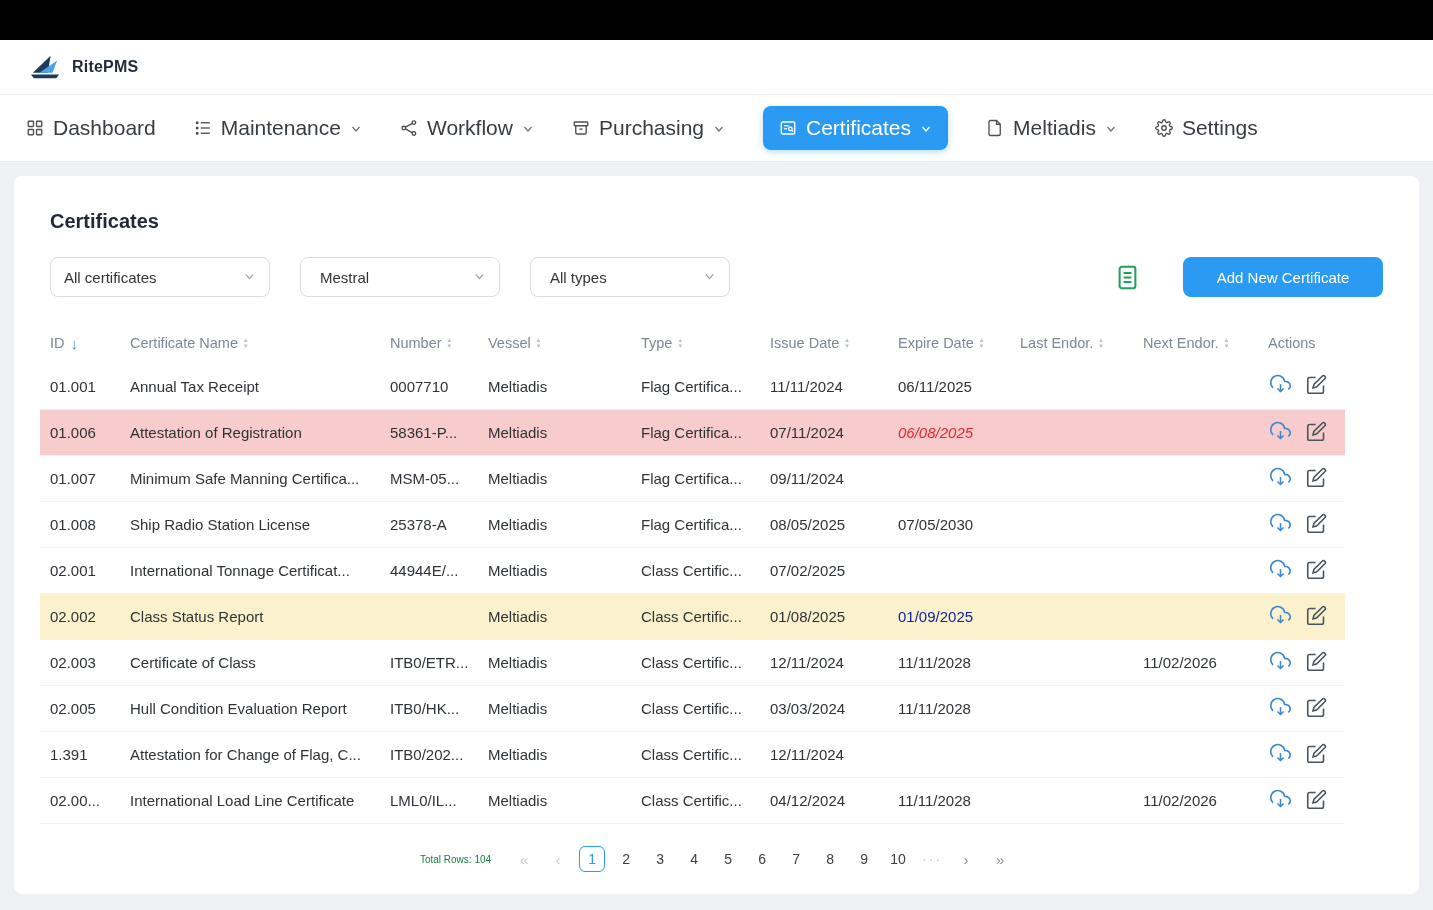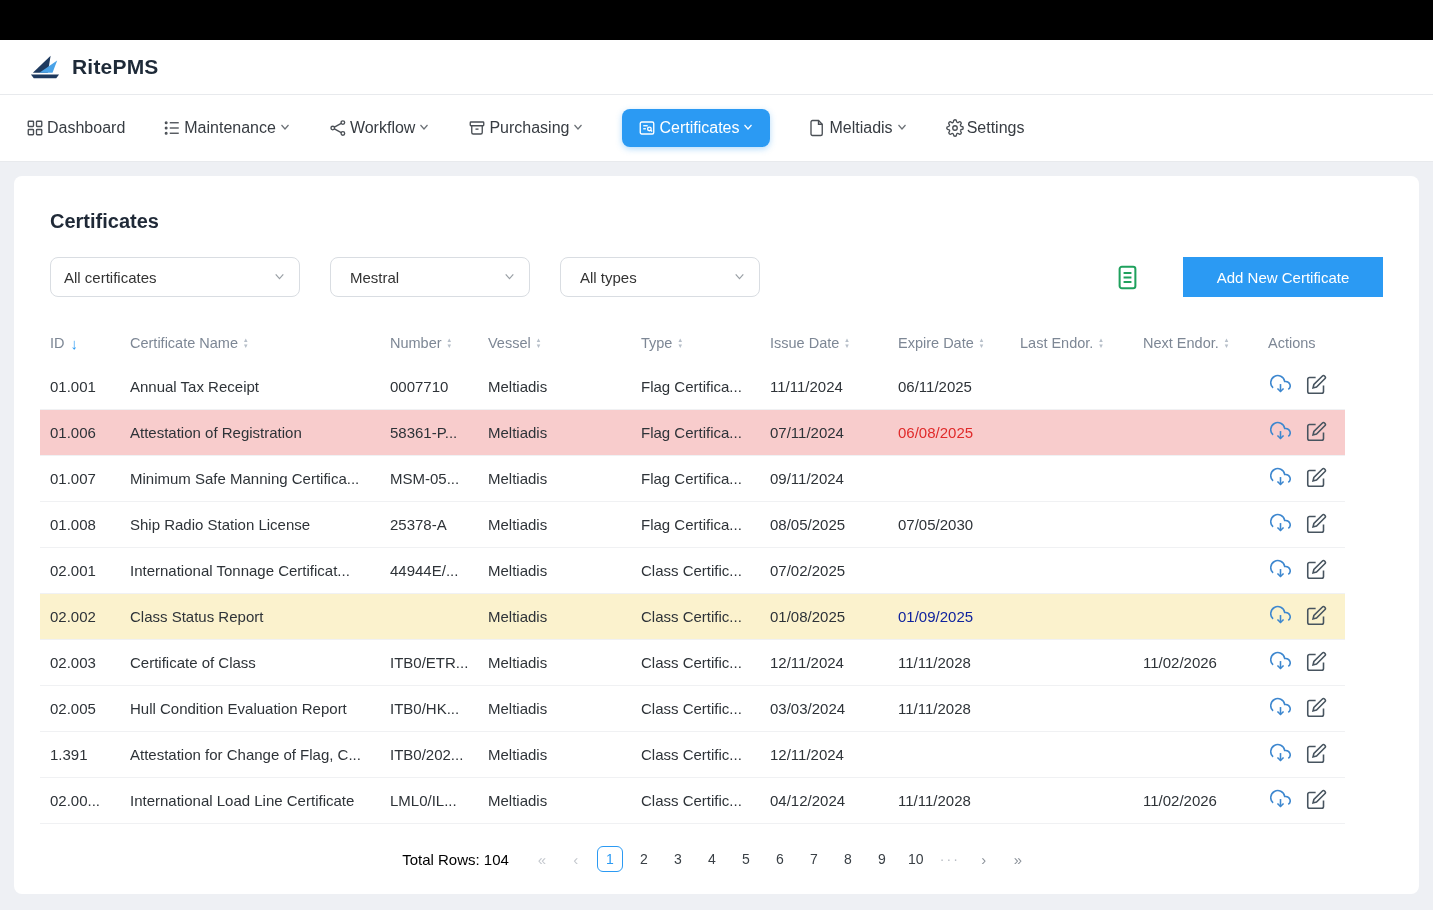--- a/index.html
+++ b/index.html
@@ -6,69 +6,69 @@
   html,body { width:1433px; height:910px; }
   body {
     font-family:"Liberation Sans", sans-serif;
     background:#ffffff; color:#333; overflow:hidden;
   }
   .topstrip { height:40px; background:#000; width:100%; }
 
   
   .brand-bar { height:55px; display:flex; align-items:center; padding:0 30px; border-bottom:1px solid #e8eaed; background:#fff; }
   .logo-mark { width:30px; height:30px; margin-right:12px; display:inline-flex; }
-  .brand-name { font-size:21px; font-weight:bold; color:#1e2a38; letter-spacing:.2px; }
+  .brand-name { font-size:16px; font-weight:bold; color:#1e2a38; letter-spacing:.2px; }
 
   
   .main-nav { height:67px; display:flex; align-items:center; padding:0 26px; gap:38px; border-bottom:1px solid #e8eaed; background:#fff; }
-  .nav-item { display:flex; align-items:center; gap:3px; font-size:16px; color:#373c42; cursor:pointer; white-space:nowrap; }
+  .nav-item { display:flex; align-items:center; gap:9px; font-size:21px; color:#373c42; cursor:pointer; white-space:nowrap; }
   .nav-item svg { width:18px; height:18px; stroke:#4a4f55; }
   .nav-item .caret svg { width:12px; height:12px; stroke:#6b7075; }
   .nav-item.active {
     background:var(--accent-blue,#2b9af3); color:#fff; padding:10px 16px; border-radius:8px;
     box-shadow:0 2px 6px rgba(43,154,243,.35);
   }
   .nav-item.active svg, .nav-item.active .caret svg { stroke:#fff; }
 
   
   .page { background:#eef0f4; height:748px; padding:14px; }
   .card { background:#fff; border-radius:8px; padding:30px 26px 22px 26px; }
   .page-title { font-size:20px; font-weight:bold; color:#1f2937; margin:4px 0 24px 10px; }
 
   
   .filters { display:flex; align-items:center; gap:30px; margin:0 10px 28px 10px; }
   .select { display:flex; align-items:center; justify-content:space-between; height:40px; border:1px solid #d9dde2; border-radius:8px; padding:0 13px; font-size:15px; color:#333; background:#fff; cursor:pointer; }
   .select .chev svg { width:13px; height:13px; stroke:#9aa0a6; }
-  .w250 { width:250px; } .w200 { width:200px;padding-left:19px; }
+  .w250 { width:220px; } .w200 { width:200px;padding-left:19px; }
   .filters .grow { flex:1; }
   .excel-btn { background:none; border:none; cursor:pointer; display:inline-flex; margin-right:12px; }
   .excel-btn svg { width:27px; height:27px; stroke:var(--excel-green,#1fa15d); }
-  .add-btn { height:40px; width:200px; border:none; border-radius:0; background:var(--accent-blue,#2b9af3); color:#fff; font-size:15px; font-family:"Liberation Sans",sans-serif; cursor:pointer; }
+  .add-btn { height:40px; width:200px; border:none; border-radius:8px; background:var(--accent-blue,#2b9af3); color:#fff; font-size:15px; font-family:"Liberation Sans",sans-serif; cursor:pointer; }
 
   
   table { width:1305px; border-collapse:collapse; table-layout:fixed; }
   thead th { text-align:left; font-weight:normal; font-size:14.5px; color:#7d8795; padding:9px 8px 12px 10px; white-space:nowrap; }
   thead th .col-label { vertical-align:middle; }
   .sort-carets { display:inline-flex; flex-direction:column; margin-left:6px; vertical-align:middle; color:#b7bfc9; }
   .sort-carets i { font-style:normal; font-size:7px; line-height:6px; }
   .sort-active { color:var(--accent-blue,#2b9af3); font-size:15px; margin-left:6px; font-weight:bold; vertical-align:middle; }
   tbody td { font-size:15px; color:#2e3338; padding:0 8px 0 10px; height:46px; border-bottom:1px solid #f0f1f3; white-space:nowrap; overflow:hidden; }
   tbody tr.row-red td { background:var(--expired-row-bg,#f8cccc); }
   tbody tr.row-yellow td { background:var(--warning-row-bg,#fbf2cd); }
-  td.expire-red { color:var(--expired-date-text,#e02a2a); }
+  td.expire-red { color:var(--expired-date-text,#e02a2a);font-style:italic; }
   td.expire-blue { color:var(--warning-date-text,#10239e); }
   .cell-actions { white-space:nowrap; }
   .icon-btn { background:none; border:none; cursor:pointer; padding:2px; margin-right:11px; vertical-align:middle; }
   .icon-btn svg { width:21px; height:21px; }
   .icon-btn.download svg { stroke:#3d87cf; }
   .icon-btn.edit svg { stroke:#47545f; }
 
   
   .pagination { display:flex; align-items:center; justify-content:center; gap:8px; margin-top:22px; font-size:15px; }
-  .total-label { color:#000000; margin-right:12px; font-size:15px; }
+  .total-label { color:#15803d; margin-right:12px; font-size:10px; }
   .page-btn { background:none; border:none; font-family:"Liberation Sans",sans-serif; font-size:14px; color:#3a4046; min-width:26px; height:26px; cursor:pointer; border-radius:6px; }
   .page-btn.active { border:1px solid var(--accent-blue,#2b9af3); color:var(--accent-blue,#2b9af3); background:#fff; }
   .page-btn.arrow { color:#8d939b; font-size:15px; }
   .page-btn.disabled { color:#c4c8ce; }
   .page-btn.ellipsis { color:#b9bdc4; letter-spacing:2px; }
 </style>
 </head>
 <body>
 
 <div class="topstrip"></div>

